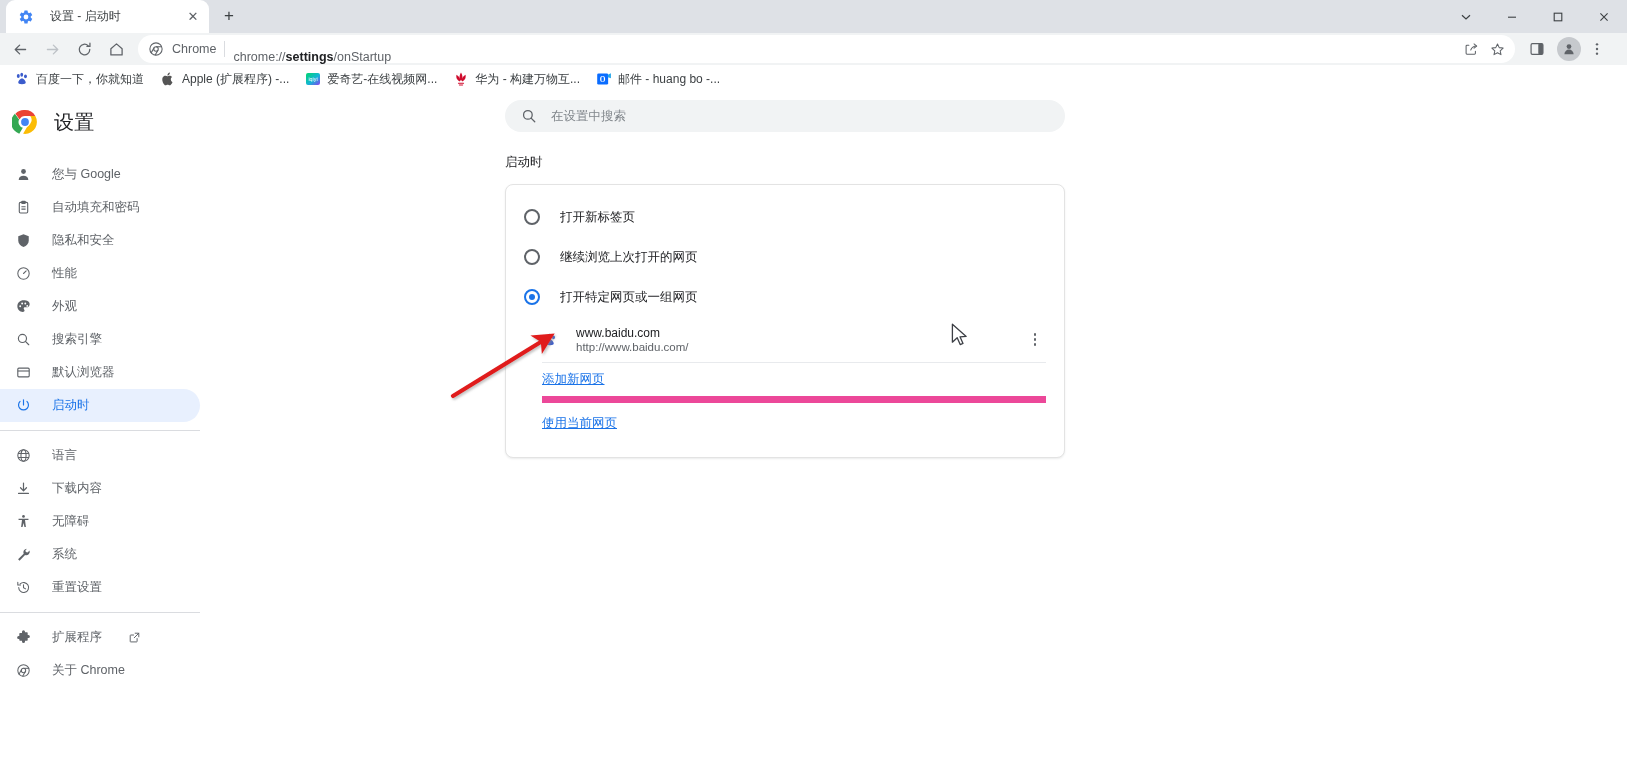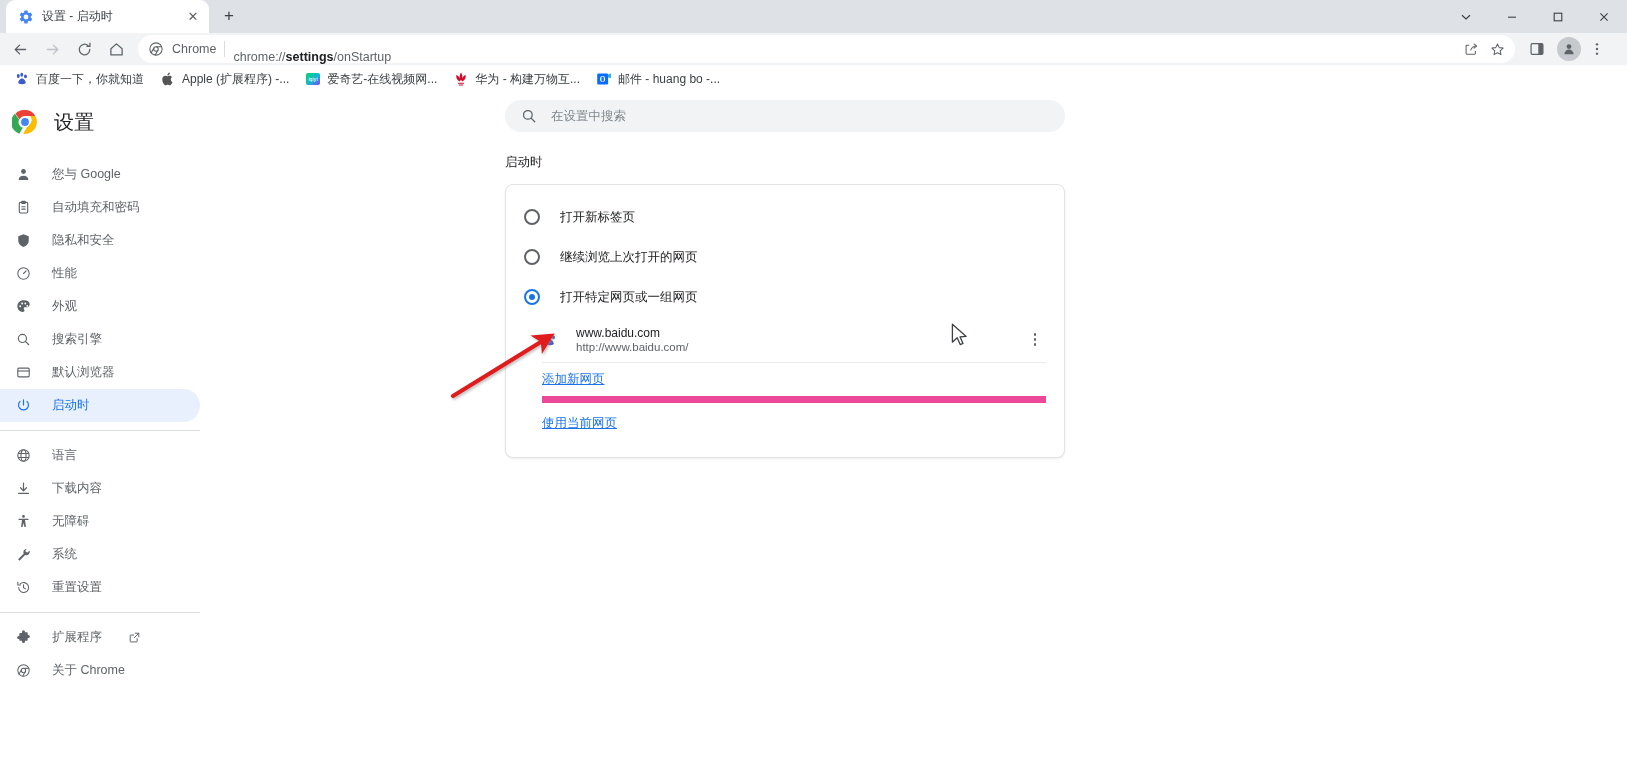--- a/index.html
+++ b/index.html
@@ -21,21 +21,21 @@
   .tab {
     position: relative;
     margin-left: 6px;
     width: 203px;
     height: 33px;
     background: #ffffff;
     border-radius: 9px 9px 0 0;
     display: flex;
     align-items: center;
     padding: 0 8px 0 12px;
-    gap: 8px;
+    gap: 16px;
   }
   .tab-favicon { width: 16px; height: 16px; flex: 0 0 16px; display:block; }
   .tab-title {
     flex: 1 1 auto;
     font-size: 12px;
     color: #3c4043;
     white-space: nowrap;
     overflow: hidden;
     text-overflow: ellipsis;
   }

